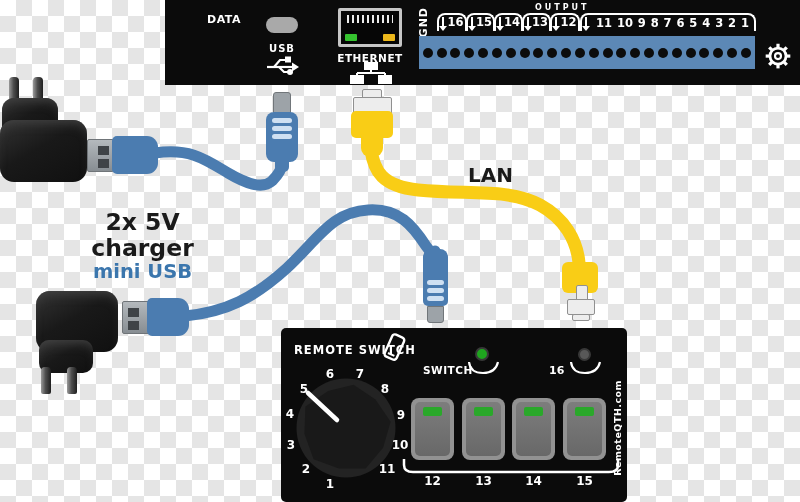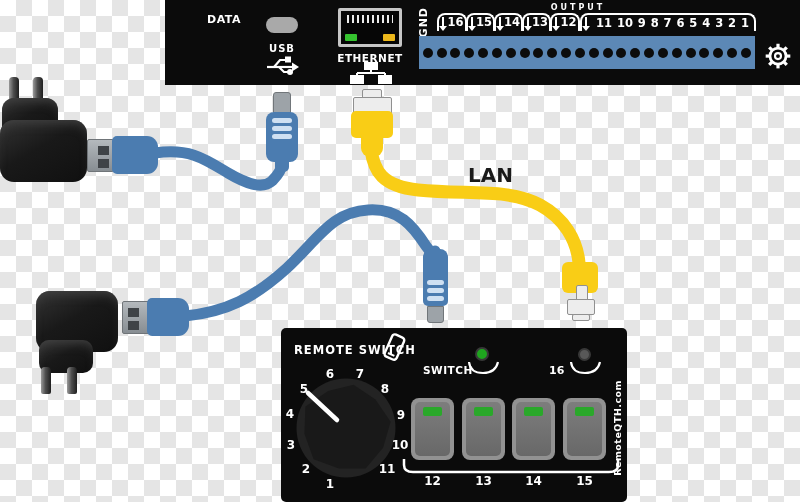--- a/index.html
+++ b/index.html
@@ -109,21 +109,21 @@
         <path d="M22,8 L22,11"></path>
           <path d="M8,11 L36,11"></path>
           <path d="M8,11 L8,13"></path>
           <path d="M36,11 L36,13"></path>
       </g>
       <rect x="1" y="13" width="14" height="9" fill="#fff"></rect>
       <rect x="29" y="13" width="14" height="9" fill="#fff"></rect>
     </svg>
 
     <div class="vlabel" style="left:252px;top:7px;font-size:11px;letter-spacing:1px">GND</div>
-    <div class="wlabel" style="left:370px;top:3px;width:86px;text-align:center;font-size:8px;letter-spacing:3px">OUTPUT</div>
+    <div class="wlabel" style="left:370px;top:3px;width:86px;text-align:left;font-size:8px;letter-spacing:3px">OUTPUT</div>
 
     <div class="obr" style="left:272px;width:30px">
       <i class="arr"></i>
       <span>16</span>
       </div>
     <div class="obr" style="left:301px;width:29px">
       <i class="arr"></i>
       <span>15</span>
       </div>
     <div class="obr" style="left:329px;width:29px">
@@ -246,20 +246,24 @@
   <div class="stripe" style="left:427px;top:280px;width:17px"></div>
   <div class="stripe" style="left:427px;top:288px;width:17px"></div>
   <div class="stripe" style="left:427px;top:296px;width:17px"></div>
   <div class="musbtip" style="left:427px;top:306px;width:17px;height:17px;border-radius:0 0 3px 3px"></div>
 
   <div class="boot" style="left:562px;top:262px;width:36px;height:31px;border-radius:6px"></div>
   <div class="rjwhite" style="left:576px;top:285px;width:12px;height:17px"></div>
   <div class="rjwhite" style="left:567px;top:299px;width:28px;height:16px"></div>
   <div class="rjwhite" style="left:572px;top:314px;width:18px;height:7px"></div>
 
+  <div class="chargertext">
+    <div class="l1">2x 5V charger</div>
+    <div class="l2">mini USB</div>
+  </div>
   <div class="lanlabel">LAN</div>
 
   <div class="botpanel">
     <div class="wlabel" style="left:13px;top:15px;font-size:11.5px;letter-spacing:1px">REMOTE SWITCH</div>
     <svg class="abs" style="left:99px;top:4px" width="28" height="32" viewBox="0 0 28 32">
       <g transform="rotate(24 14 16)">
         <rect x="7.5" y="3" width="13" height="24" rx="3" style="fill:none;stroke:#fff" stroke-width="2.4"></rect>
         <line x1="10.5" y1="23" x2="17.5" y2="23" style="stroke:#fff" stroke-width="2"></line>
       </g>
     </svg>

